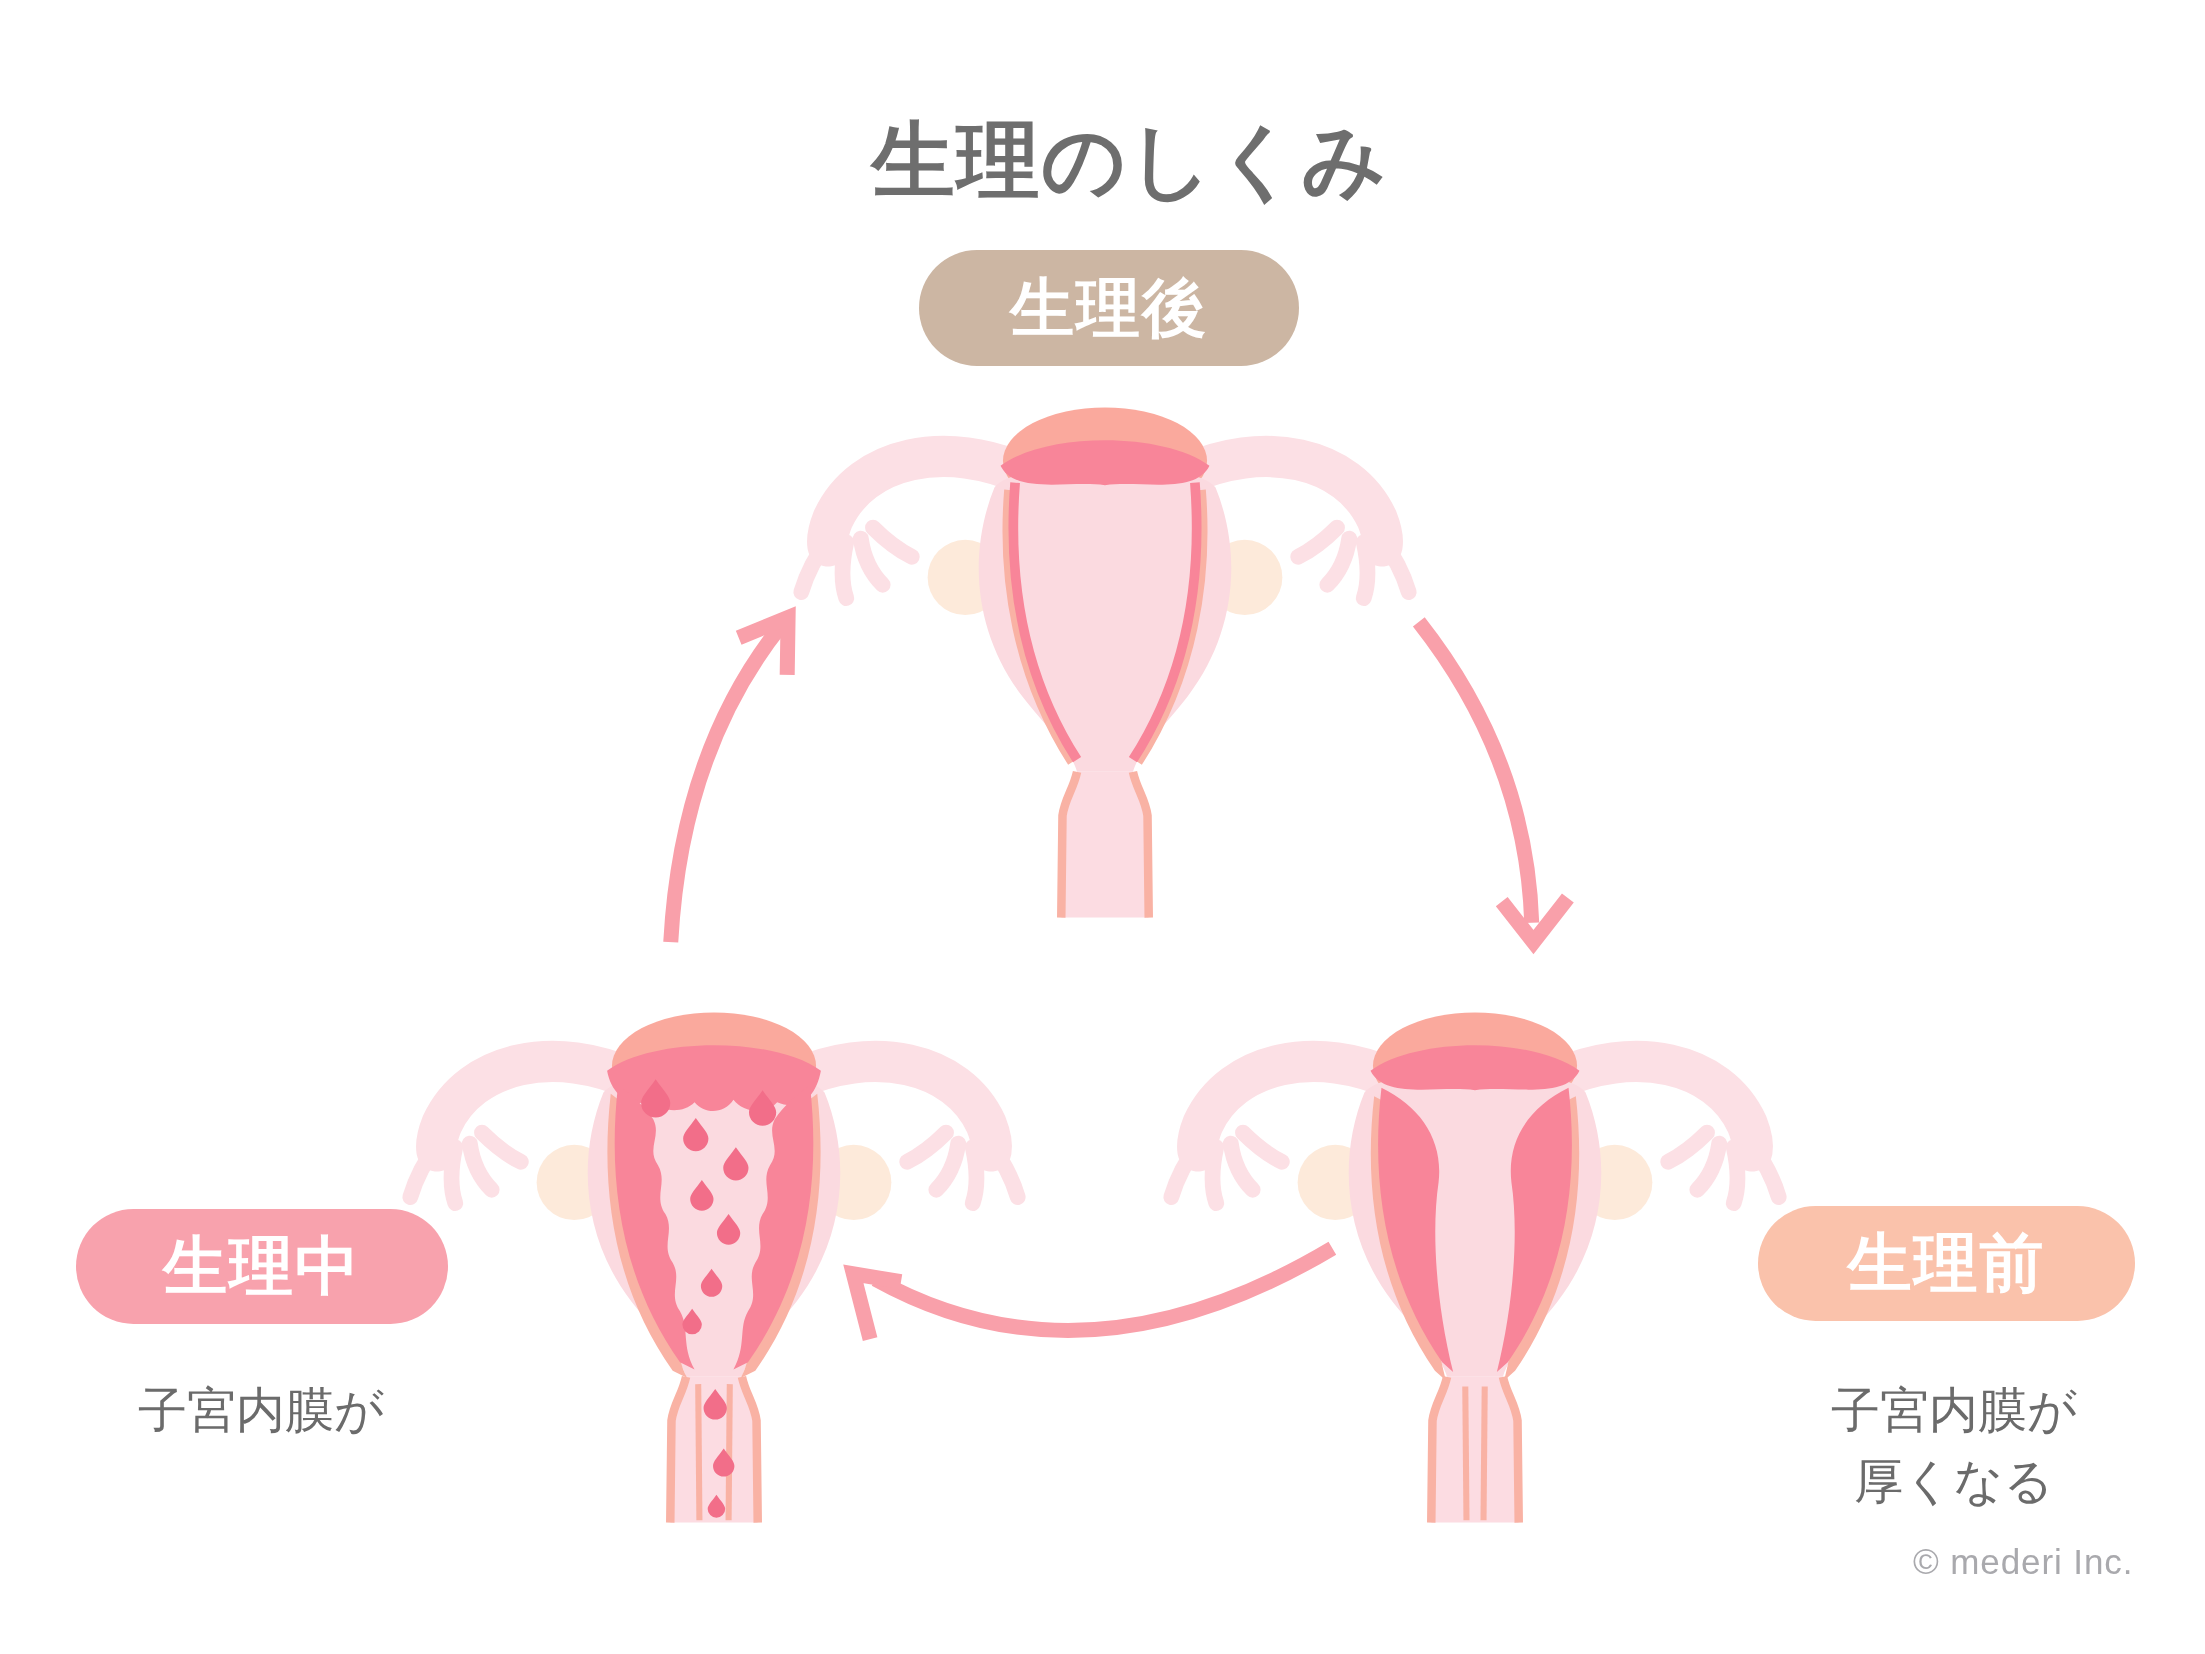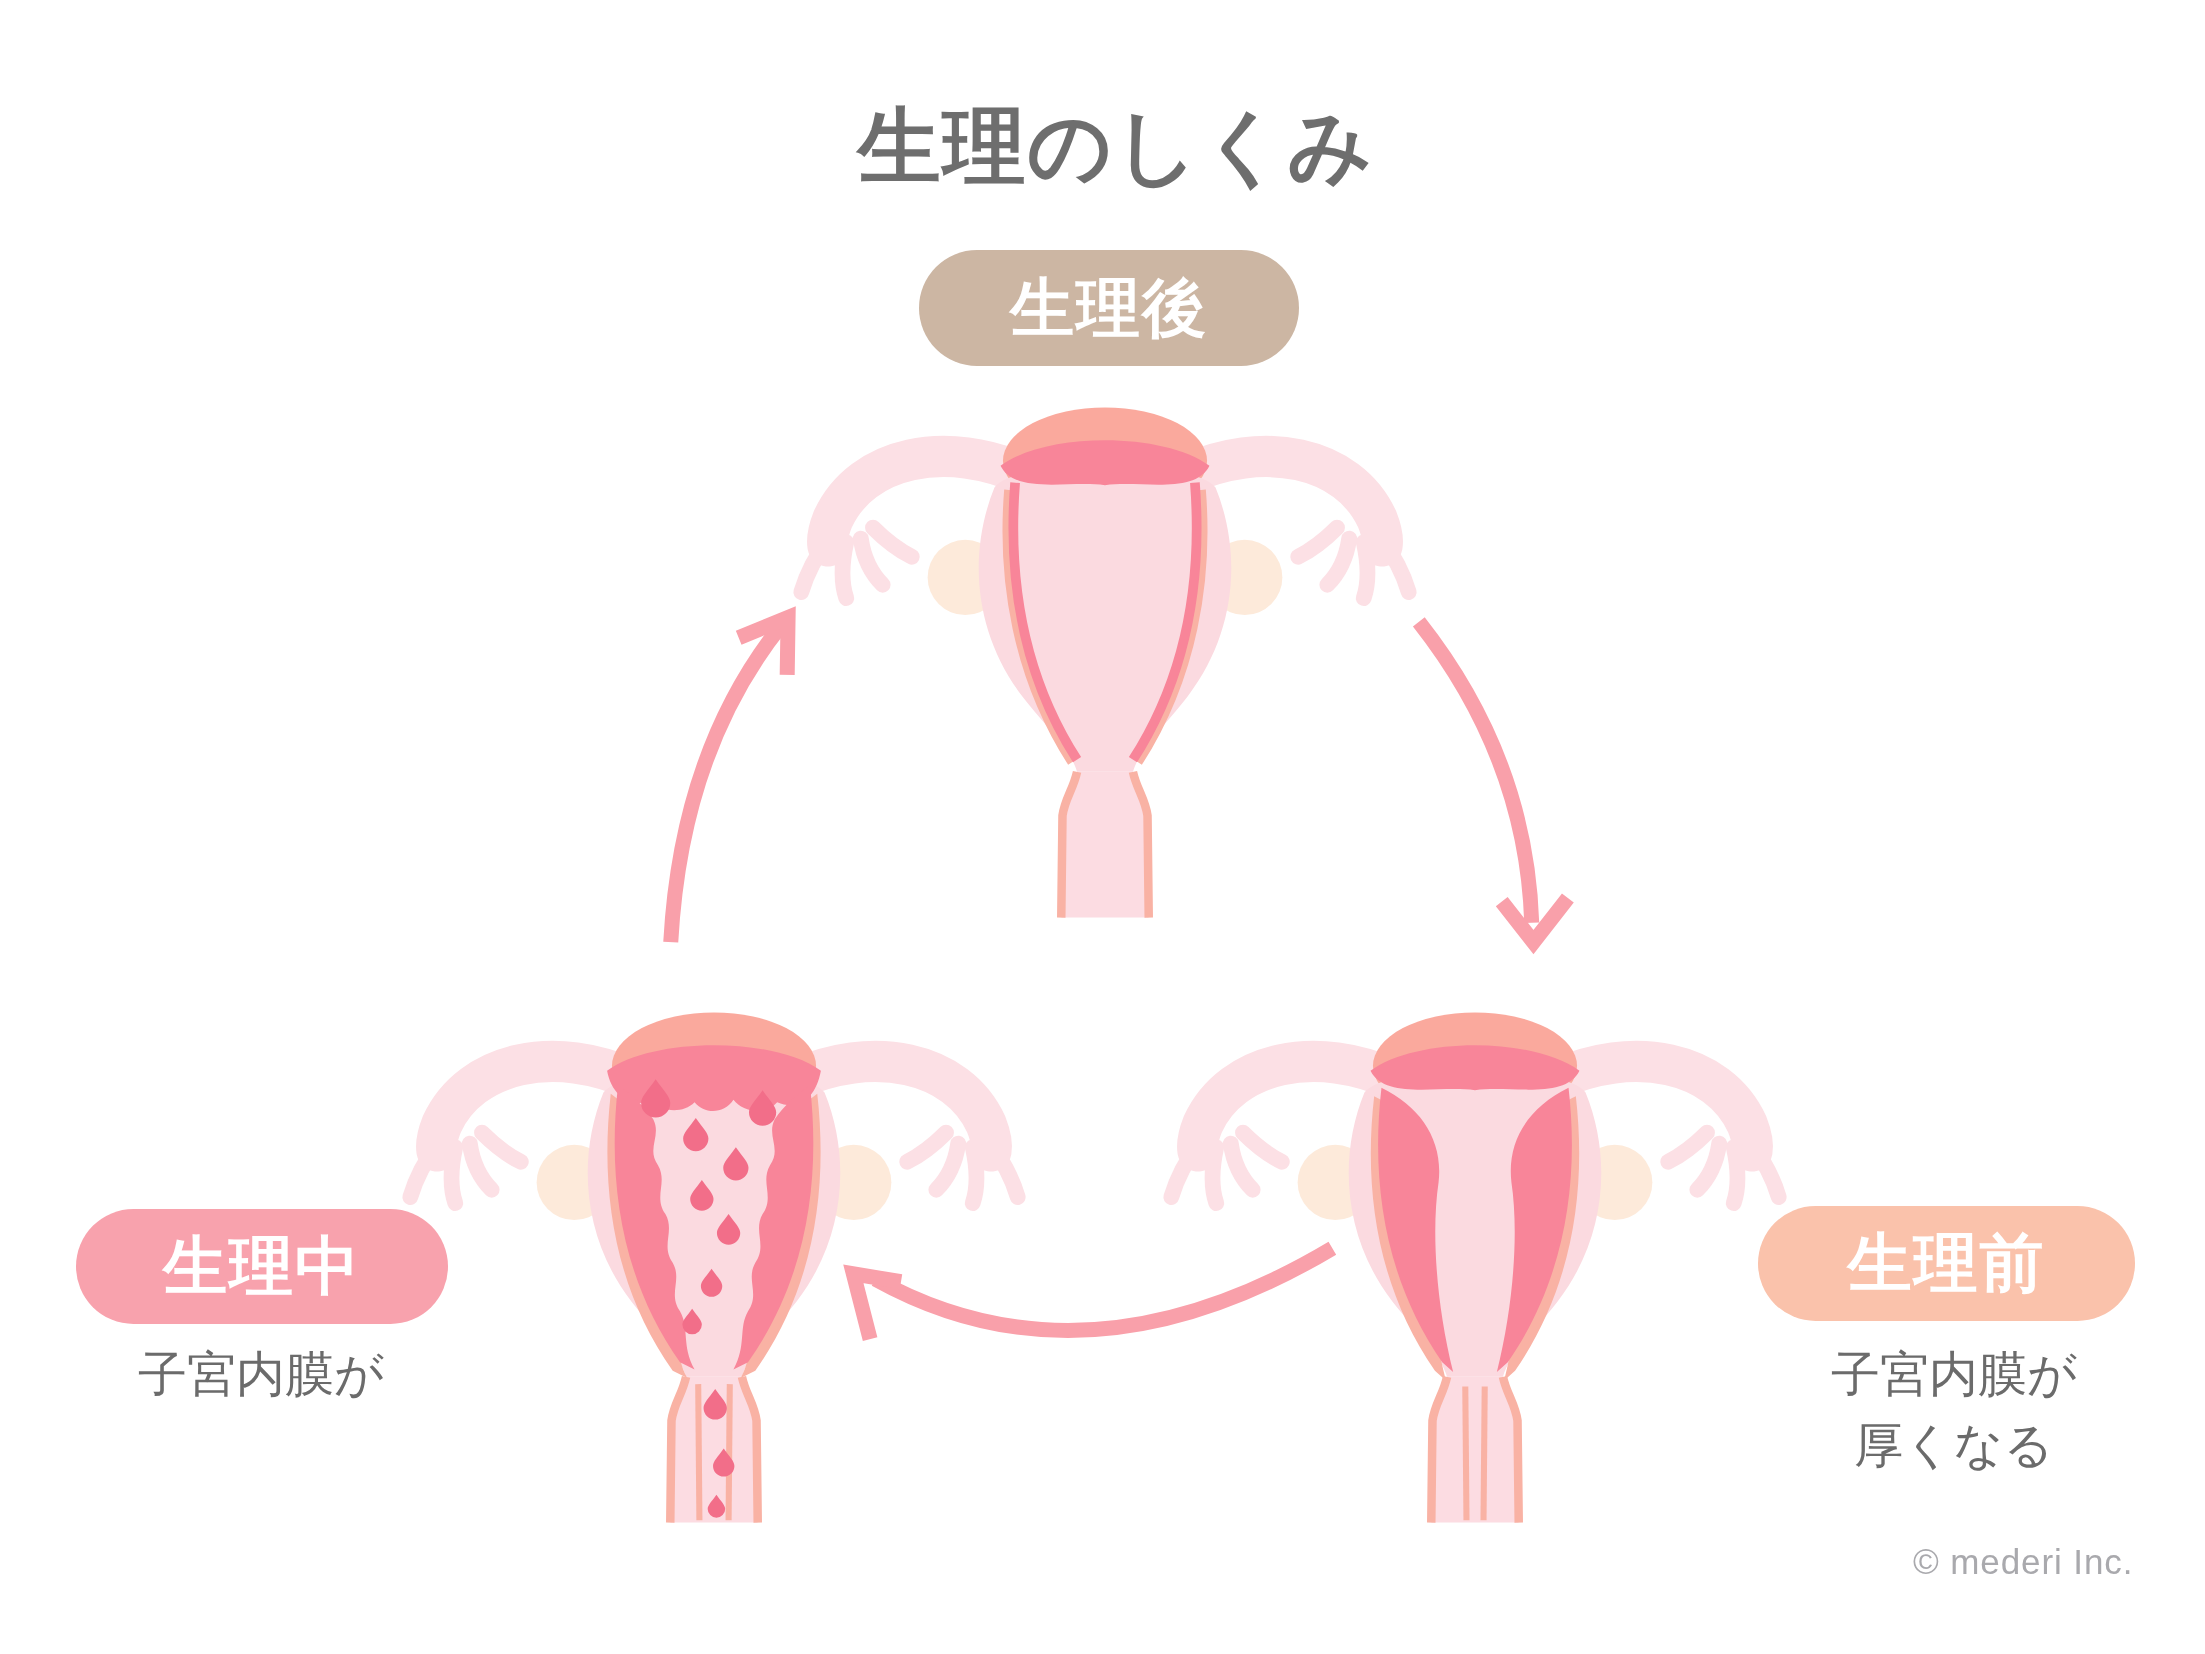--- a/index.html
+++ b/index.html
@@ -4,34 +4,34 @@
 <style>
   html,body{margin:0;padding:0;background:#fff;}
   #page{
     position:relative;width:2206px;height:1654px;overflow:hidden;
     background:var(--background,#fff);
     font-family:"Liberation Sans","DejaVu Sans",sans-serif;
   }
   .page-title{
     position:absolute;left:1116px;top:92px;transform:translateX(-50%);
     font-size:83px;font-weight:bold;color:var(--title_text);
-    letter-spacing:1.8px;white-space:nowrap;margin:0;
+    letter-spacing:1.8px;white-space:nowrap;margin:14px;
   }
   .badge{
     position:absolute;display:flex;align-items:center;justify-content:center;
     color:var(--badge_text);font-size:64px;font-weight:bold;letter-spacing:1.8px;
     border-radius:58px;white-space:nowrap;
   }
   .badge-after{left:919px;top:250px;width:380px;height:116px;background:var(--badge_after);text-align:right;}
   .badge-during{left:76px;top:1209px;width:372px;height:115px;background:var(--badge_during);}
   .badge-before{left:1758px;top:1206px;width:377px;height:115px;background:var(--badge_before);}
   .caption{
     position:absolute;transform:translateX(-50%);
     font-size:49px;line-height:71px;color:var(--caption_text);
-    text-align:center;white-space:nowrap;
+    text-align:center;white-space:nowrap;margin-top:36px;
   }
   .caption-during{left:261px;top:1339px;}
   .caption-before{left:1954px;top:1339px;}
   .uterus{position:absolute;}
   .uterus svg{display:block;}
   .uterus-after{left:777px;top:395px;}
   .uterus-during{left:386px;top:1000px;}
   .uterus-before{left:1147px;top:1000px;}
   .arrows{position:absolute;left:0;top:0;width:2206px;height:1654px;}
   .arrows path,.arrows polyline{stroke:var(--arrow);stroke-width:17px;fill:none;}

